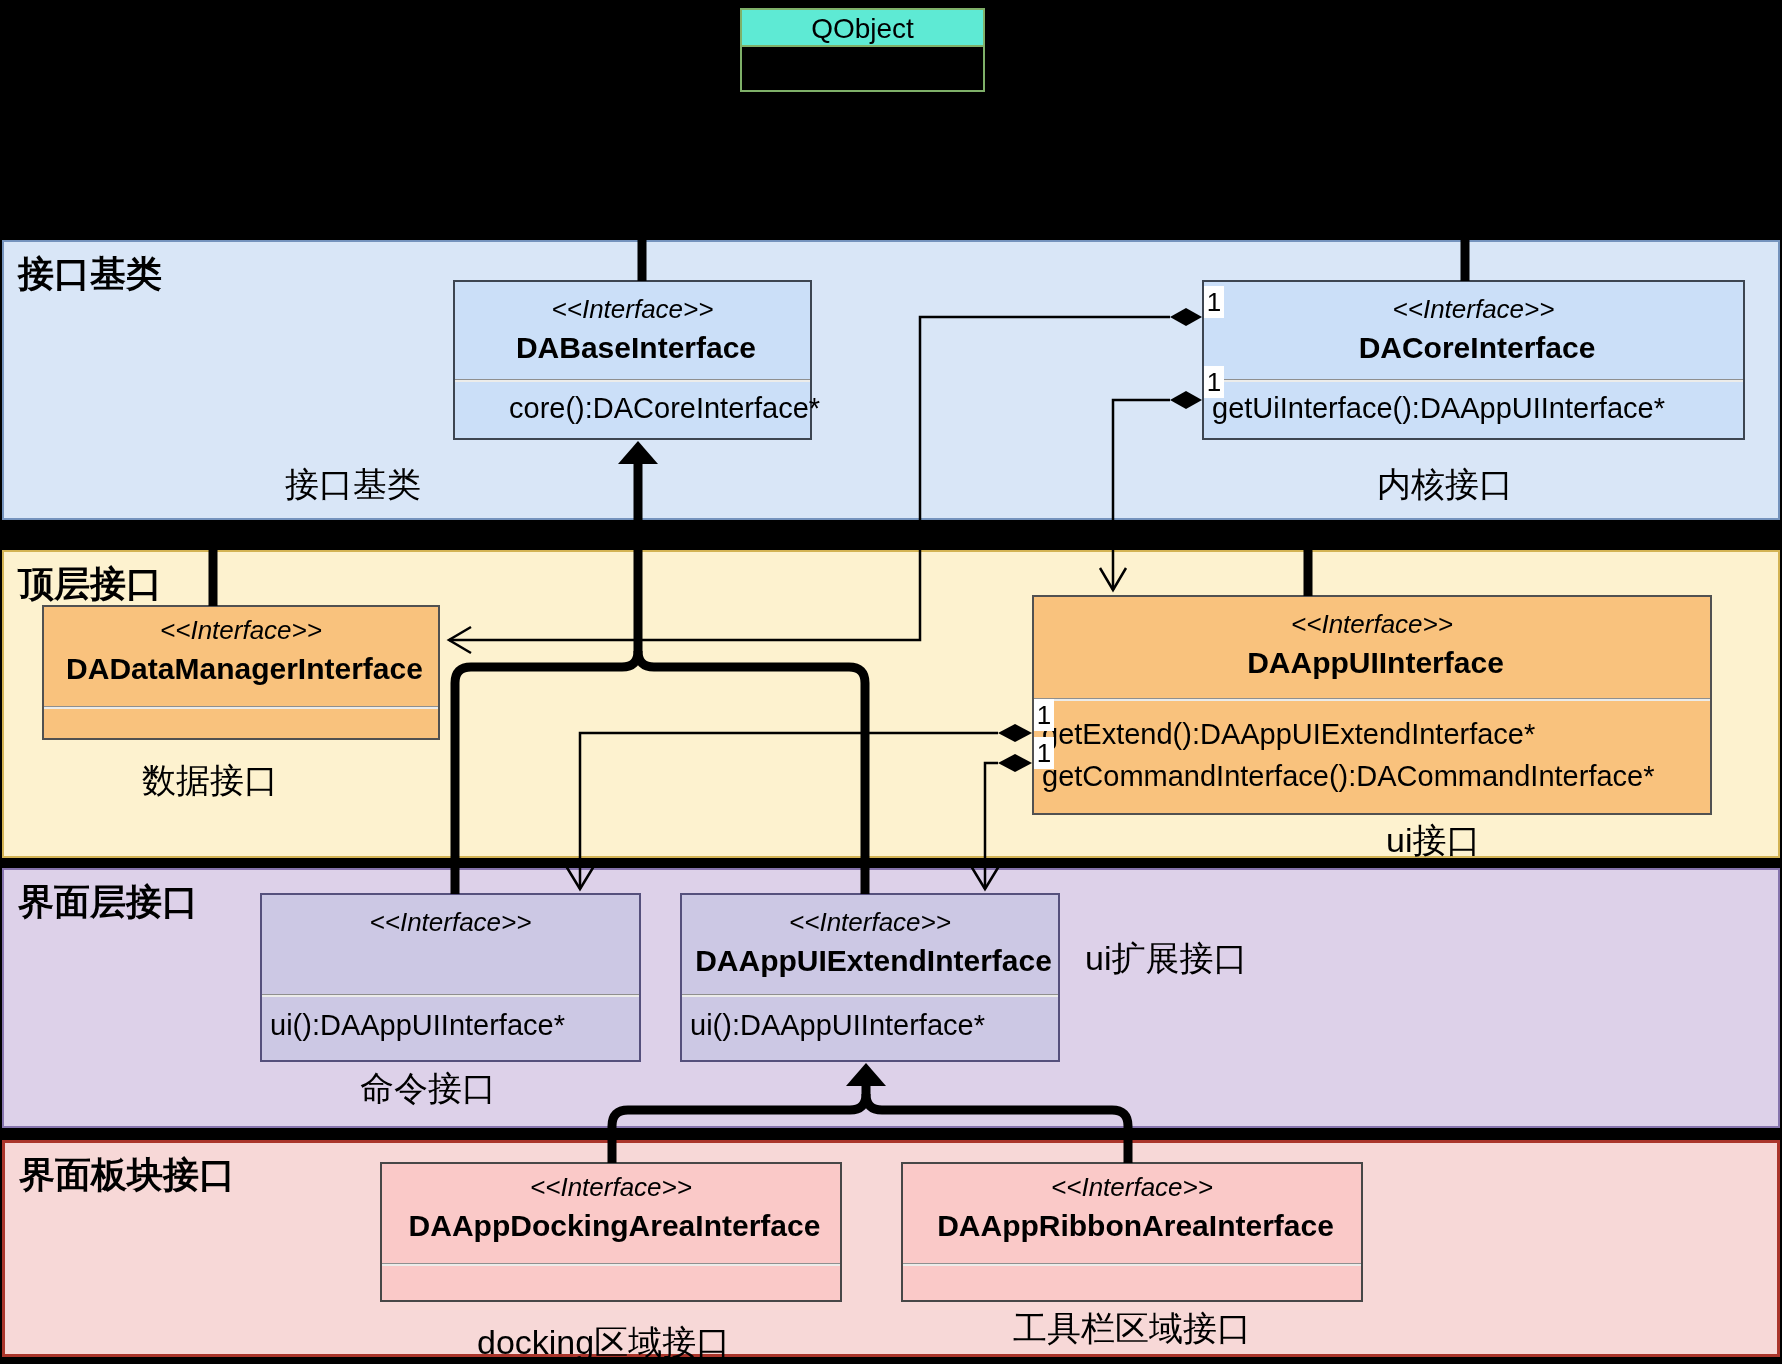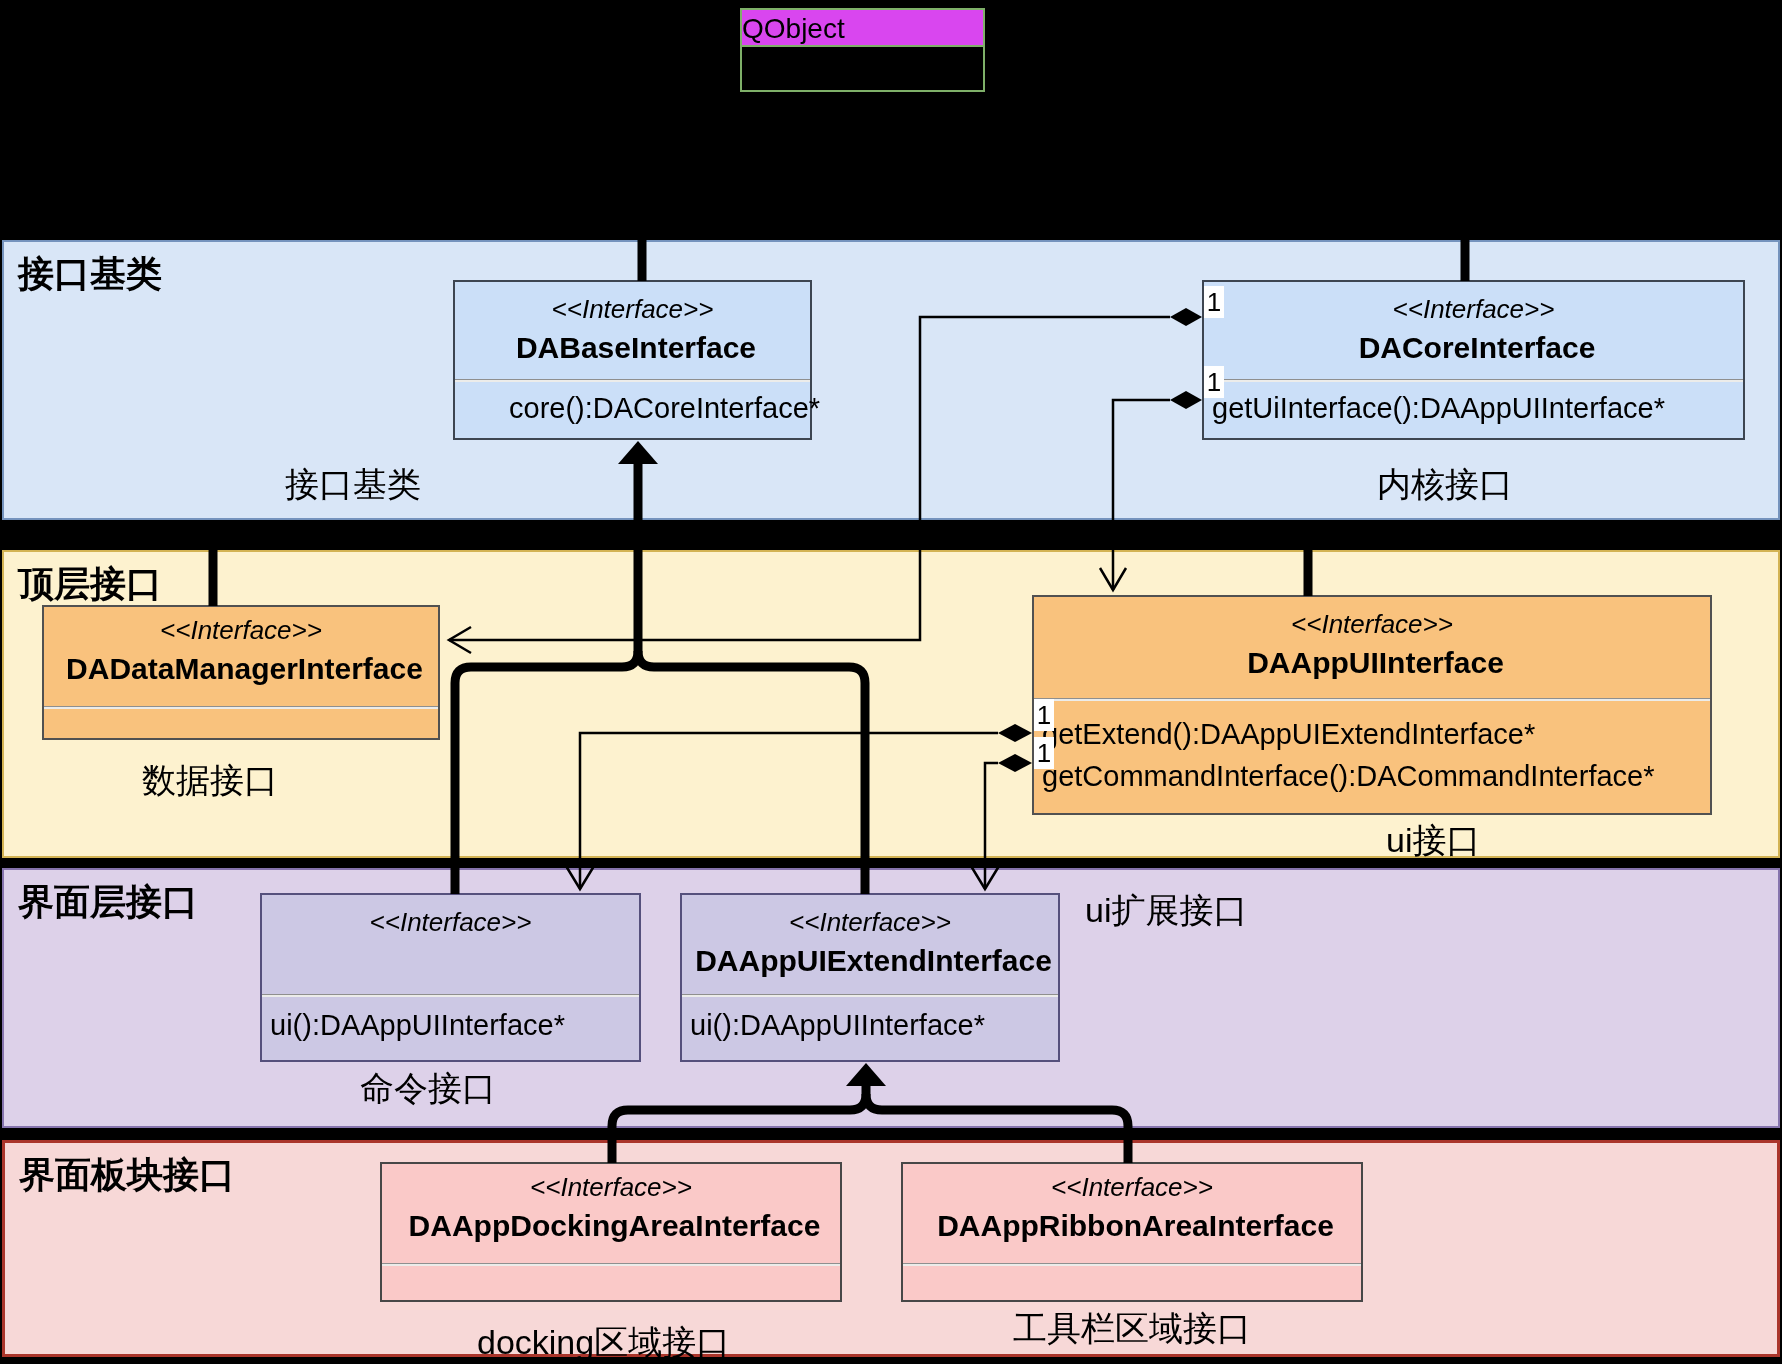--- a/index.html
+++ b/index.html
@@ -19,22 +19,22 @@
   .cbox .body{box-sizing:border-box;border-top:2px solid #ececea;}
   .stereo{font-style:italic;font-size:26px;padding-top:12px;}
   .cname{font-weight:bold;font-size:30px;padding-top:6px;padding-left:7px;}
   .method{font-size:29px;padding-left:8px;text-align:left;}
   .blue{background:#cbdff8;border-color:#3d4551;}
   .orange{background:#f9c27d;border-color:#515151;}
   .purplebox{background:#ccc8e4;border-color:#55507c;}
   .pinkbox{background:#fac9c8;border-color:#474747;}
 
   .qo{position:absolute;box-sizing:border-box;border:2px solid #7fb069;background:transparent;}
-  .qo .qhdr{box-sizing:border-box;background:#d946ef;border-bottom:2px solid #7fb069;
-            font-size:28px;height:37px;line-height:37px;}
+  .qo .qhdr{box-sizing:border-box;background:#5eead4;border-bottom:2px solid #7fb069;
+            text-align:center;font-size:28px;height:37px;line-height:37px;}
 
   .caption{position:absolute;font-size:34px;color:#000;white-space:nowrap;}
   .chip{position:absolute;width:20px;height:32px;background:#fff;color:#000;
         font-size:26px;line-height:32px;text-align:center;z-index:30;}
   #wires{position:absolute;left:0;top:0;z-index:20;pointer-events:none;}
   .z10{z-index:10;}
 </style>
 </head>
 <body>
 
@@ -129,21 +129,21 @@
       <div class="cname">DAAppRibbonAreaInterface</div>
     </div>
     <div class="body" style="height:37px;"></div>
   </div>
 
   <div class="caption z10" style="left:285px;top:462px;">接口基类</div>
   <div class="caption z10" style="left:1377px;top:462px;">内核接口</div>
   <div class="caption z10" style="left:142px;top:758px;">数据接口</div>
   <div class="caption z10" style="left:1386px;top:818px;">ui接口</div>
   <div class="caption z10" style="left:360px;top:1066px;">命令接口</div>
-  <div class="caption z10" style="left:1085px;top:888px;">ui扩展接口</div>
+  <div class="caption z10" style="left:1085px;top:936px;">ui扩展接口</div>
   <div class="caption z10" style="left:477px;top:1320px;">docking区域接口</div>
   <div class="caption z10" style="left:1013px;top:1306px;">工具栏区域接口</div>
 
   <div class="chip" style="left:1204px;top:286px;">1</div>
   <div class="chip" style="left:1204px;top:366px;">1</div>
   <div class="chip" style="left:1034px;top:699px;">1</div>
   <div class="chip" style="left:1034px;top:737px;">1</div>
 
   <svg id="wires" width="1782" height="1364" viewBox="0 0 1782 1364">
 

